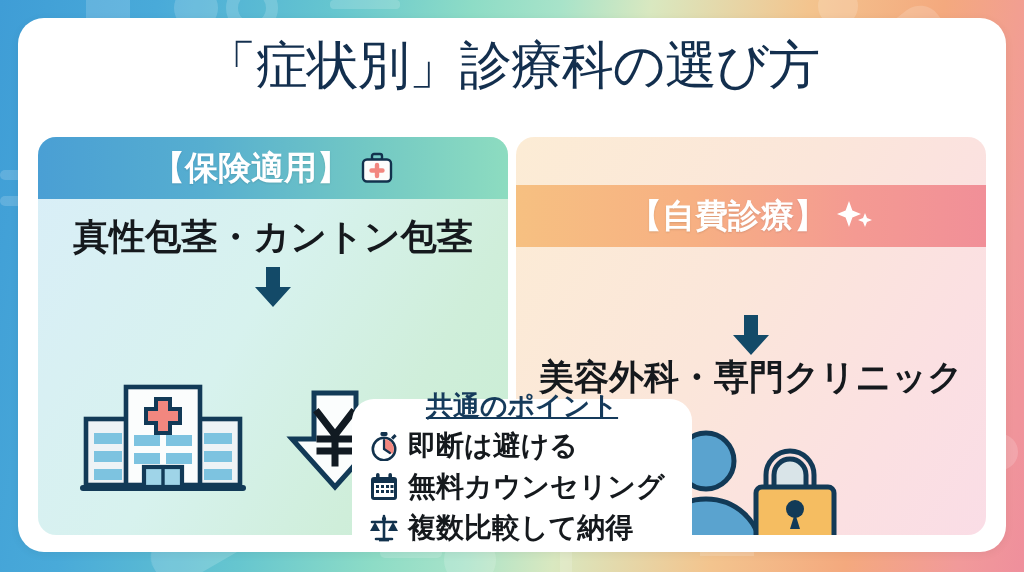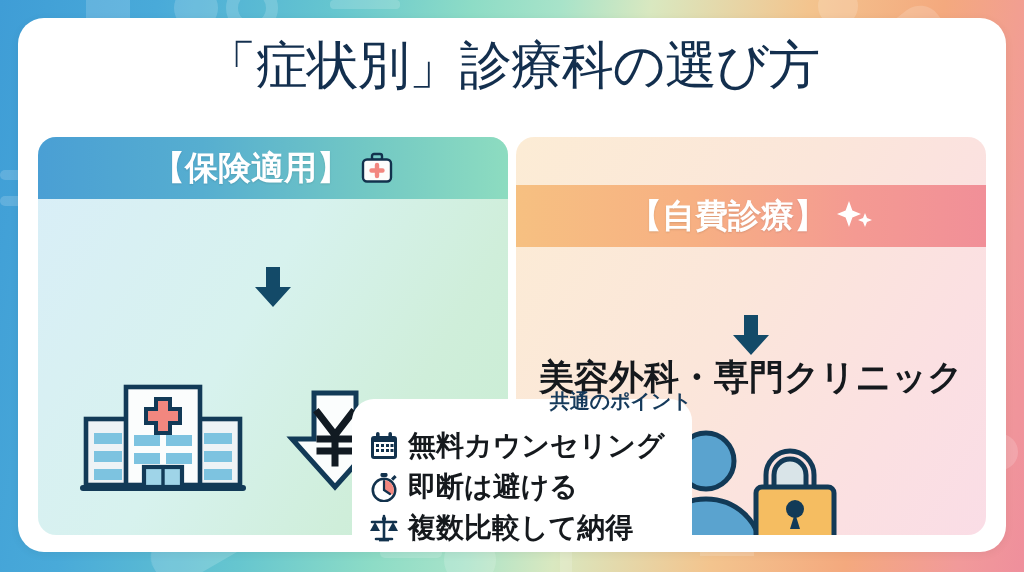--- a/index.html
+++ b/index.html
@@ -149,25 +149,26 @@
     width: 340px;
     height: 171px;
     background: #ffffff;
     border-radius: 22px 22px 0 0;
   }
   .common-title {
     position: absolute;
     left: 0;
     top: -11px;
     width: 340px;
-    text-align: right;
-    font-size: 20px;
+    text-align: center;
+    font-size: 27px;
     font-weight: 700;
     color: #153a5b;
     white-space: nowrap;
+    text-decoration: underline;
   }
   .common-list {
     position: absolute;
     left: 17px;
     top: 26px;
     width: 310px;
   }
   .common-item {
     display: flex;
     align-items: center;
@@ -237,20 +238,21 @@
       <div class="panel-head">
         <span class="panel-head-text">【保険適用】</span>
         <svg width="34" height="34" viewBox="0 0 34 34">
           <rect x="12" y="3" width="10" height="6" rx="2" fill="none" stroke="#12324d" stroke-width="2.4"></rect>
           <rect x="3" y="8.5" width="28" height="22" rx="4" fill="#fdfdfb" stroke="#12324d" stroke-width="2.4"></rect>
           <path d="M17 14 v11 M11.5 19.5 h11" stroke="#f2877f" stroke-width="4.4" stroke-linecap="round"></path>
         </svg>
       </div>
 
       <div class="panel-body">
+        <div class="line-text line-from">真性包茎・カントン包茎</div>
 
         <div class="arrow-wrap">
           <svg width="48" height="44" viewBox="0 0 48 44">
             <path d="M17 2 h14 v20 h11 L24 42 L6 22 h11 z" fill="#134a68"></path>
           </svg>
         </div>
 
 
         <div class="illus">
 
@@ -330,20 +332,34 @@
     </div>
 
     <div class="common">
       <div class="common-title">共通のポイント</div>
 
       <div class="common-list">
 
         <div class="common-item">
           <span class="common-item-icon">
             <svg width="30" height="30" viewBox="0 0 30 30">
+              <rect x="11.5" y="1" width="7" height="4" rx="1.4" fill="#12324d"></rect>
+              <path d="M22 6.5 l3.5 -3.5 l2.2 2.2 l-3.5 3.5 z" fill="#12324d"></path>
+              <circle cx="15" cy="18" r="11.2" fill="#ffffff" stroke="#12324d" stroke-width="2.6"></circle>
+              <path d="M15 18 L15 8.2 A9.8 9.8 0 0 1 23.4 23 z" fill="#f2877f"></path>
+              <path d="M15 18 L15 9" stroke="#12324d" stroke-width="2.2" stroke-linecap="round"></path>
+              <path d="M15 18 L21 22" stroke="#12324d" stroke-width="2.2" stroke-linecap="round"></path>
+            </svg>
+          </span>
+          <span class="common-item-label">即断は避ける</span>
+        </div>
+
+        <div class="common-item">
+          <span class="common-item-icon">
+            <svg width="30" height="30" viewBox="0 0 30 30">
               <rect x="2" y="5" width="26" height="23" rx="3" fill="#12324d"></rect>
               <rect x="5" y="11" width="20" height="14" fill="#ffffff"></rect>
               <rect x="7" y="1" width="3.6" height="7" rx="1.8" fill="#12324d"></rect>
               <rect x="19.4" y="1" width="3.6" height="7" rx="1.8" fill="#12324d"></rect>
               <g fill="#12324d">
                 <rect x="7" y="13" width="3" height="3"></rect>
                   <rect x="12" y="13" width="3" height="3"></rect>
                 <rect x="17" y="13" width="3" height="3"></rect>
                   <rect x="21.5" y="13" width="3" height="3"></rect>
                 <rect x="7" y="18" width="3" height="3"></rect>
@@ -352,34 +368,20 @@
                   <rect x="21.5" y="18" width="3" height="3"></rect>
               </g>
             </svg>
           </span>
           <span class="common-item-label">無料カウンセリング</span>
         </div>
 
         <div class="common-item">
           <span class="common-item-icon">
             <svg width="30" height="30" viewBox="0 0 30 30">
-              <rect x="11.5" y="1" width="7" height="4" rx="1.4" fill="#12324d"></rect>
-              <path d="M22 6.5 l3.5 -3.5 l2.2 2.2 l-3.5 3.5 z" fill="#12324d"></path>
-              <circle cx="15" cy="18" r="11.2" fill="#ffffff" stroke="#12324d" stroke-width="2.6"></circle>
-              <path d="M15 18 L15 8.2 A9.8 9.8 0 0 1 23.4 23 z" fill="#f2877f"></path>
-              <path d="M15 18 L15 9" stroke="#12324d" stroke-width="2.2" stroke-linecap="round"></path>
-              <path d="M15 18 L21 22" stroke="#12324d" stroke-width="2.2" stroke-linecap="round"></path>
-            </svg>
-          </span>
-          <span class="common-item-label">即断は避ける</span>
-        </div>
-
-        <div class="common-item">
-          <span class="common-item-icon">
-            <svg width="30" height="30" viewBox="0 0 30 30">
               <path d="M15 3 v22 M7 26 h16" stroke="#12324d" stroke-width="2.6" stroke-linecap="round"></path>
               <path d="M3 9 h24" stroke="#12324d" stroke-width="2.6" stroke-linecap="round"></path>
               <circle cx="15" cy="6" r="2.2" fill="#12324d"></circle>
               <path d="M1 18 L6 9 L11 18 z" fill="#12324d"></path>
               <path d="M19 18 L24 9 L29 18 z" fill="#12324d"></path>
               <path d="M10 26 h10 v2.4 h-10 z" fill="#12324d"></path>
             </svg>
           </span>
           <span class="common-item-label">複数比較して納得</span>
         </div>

